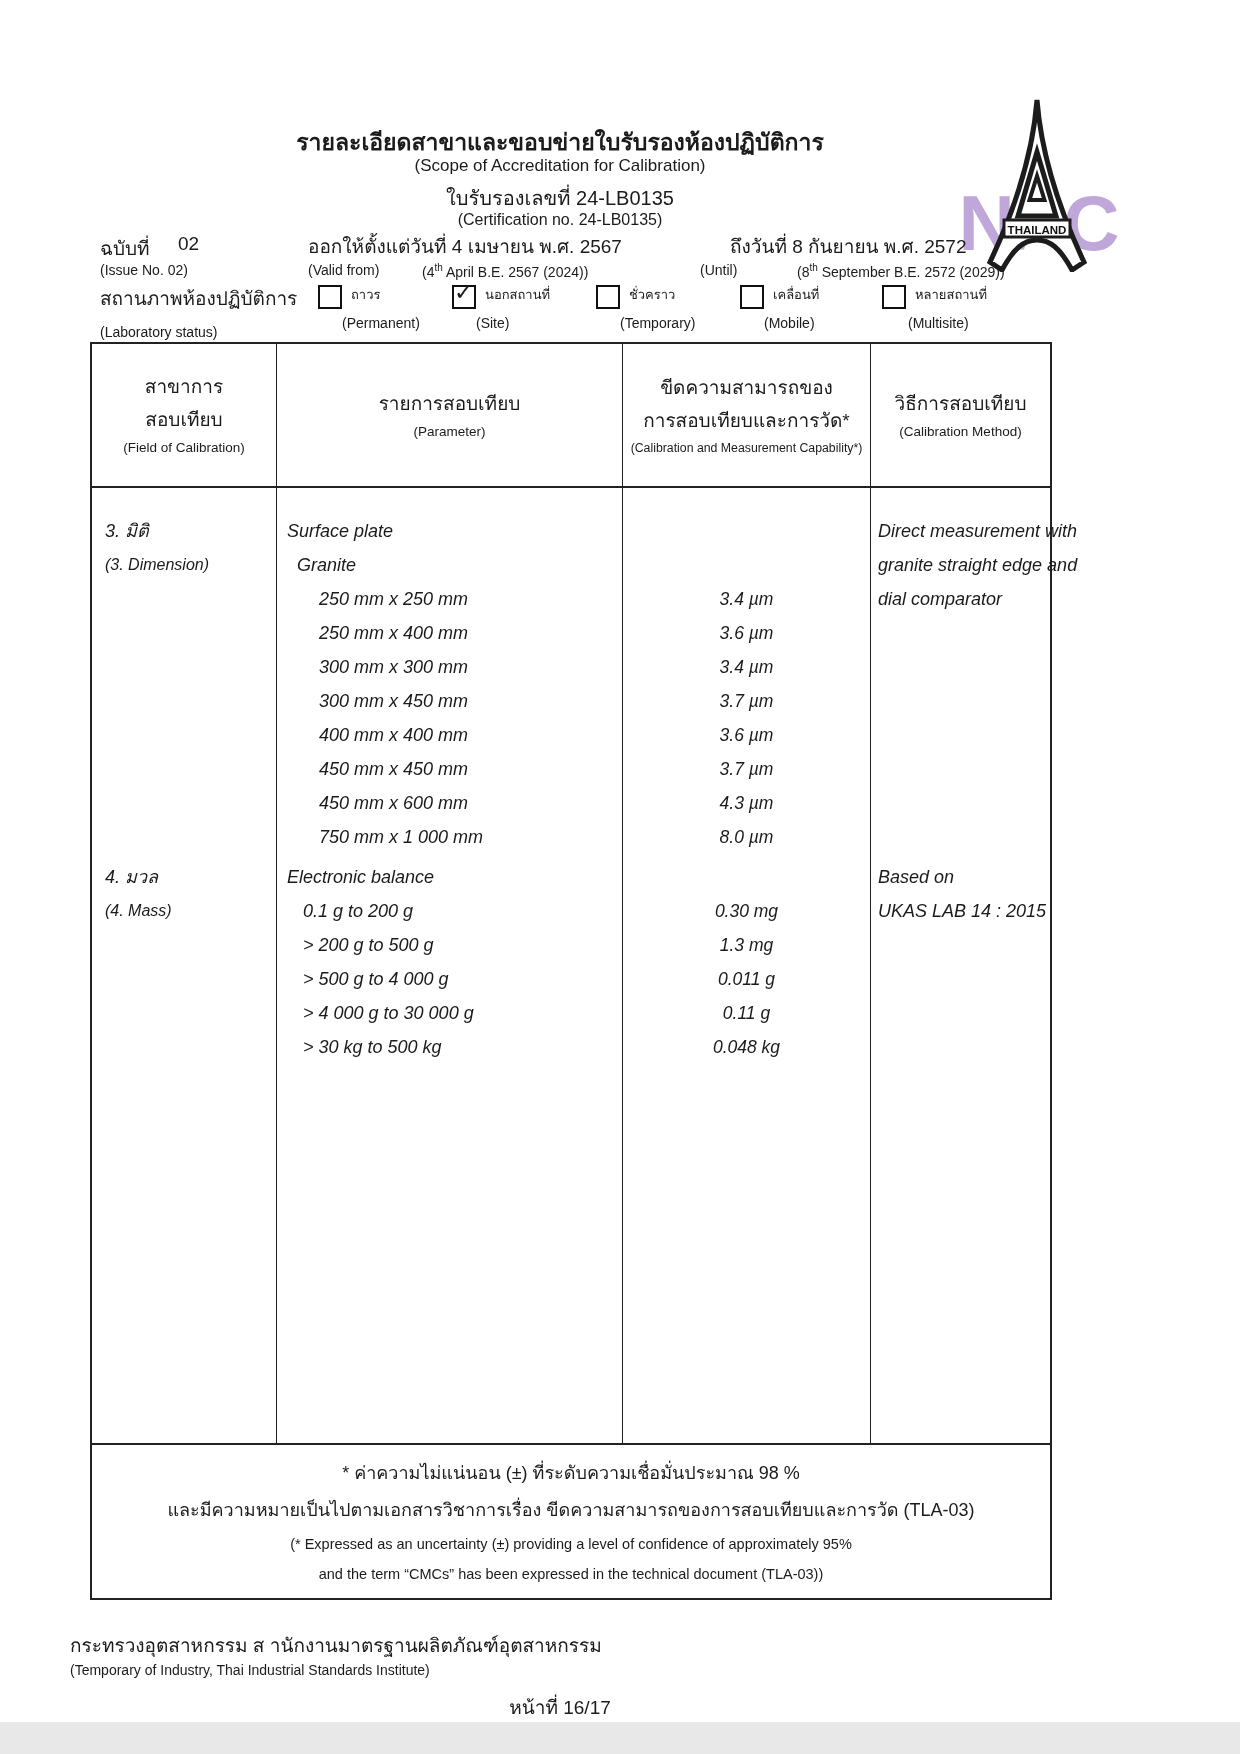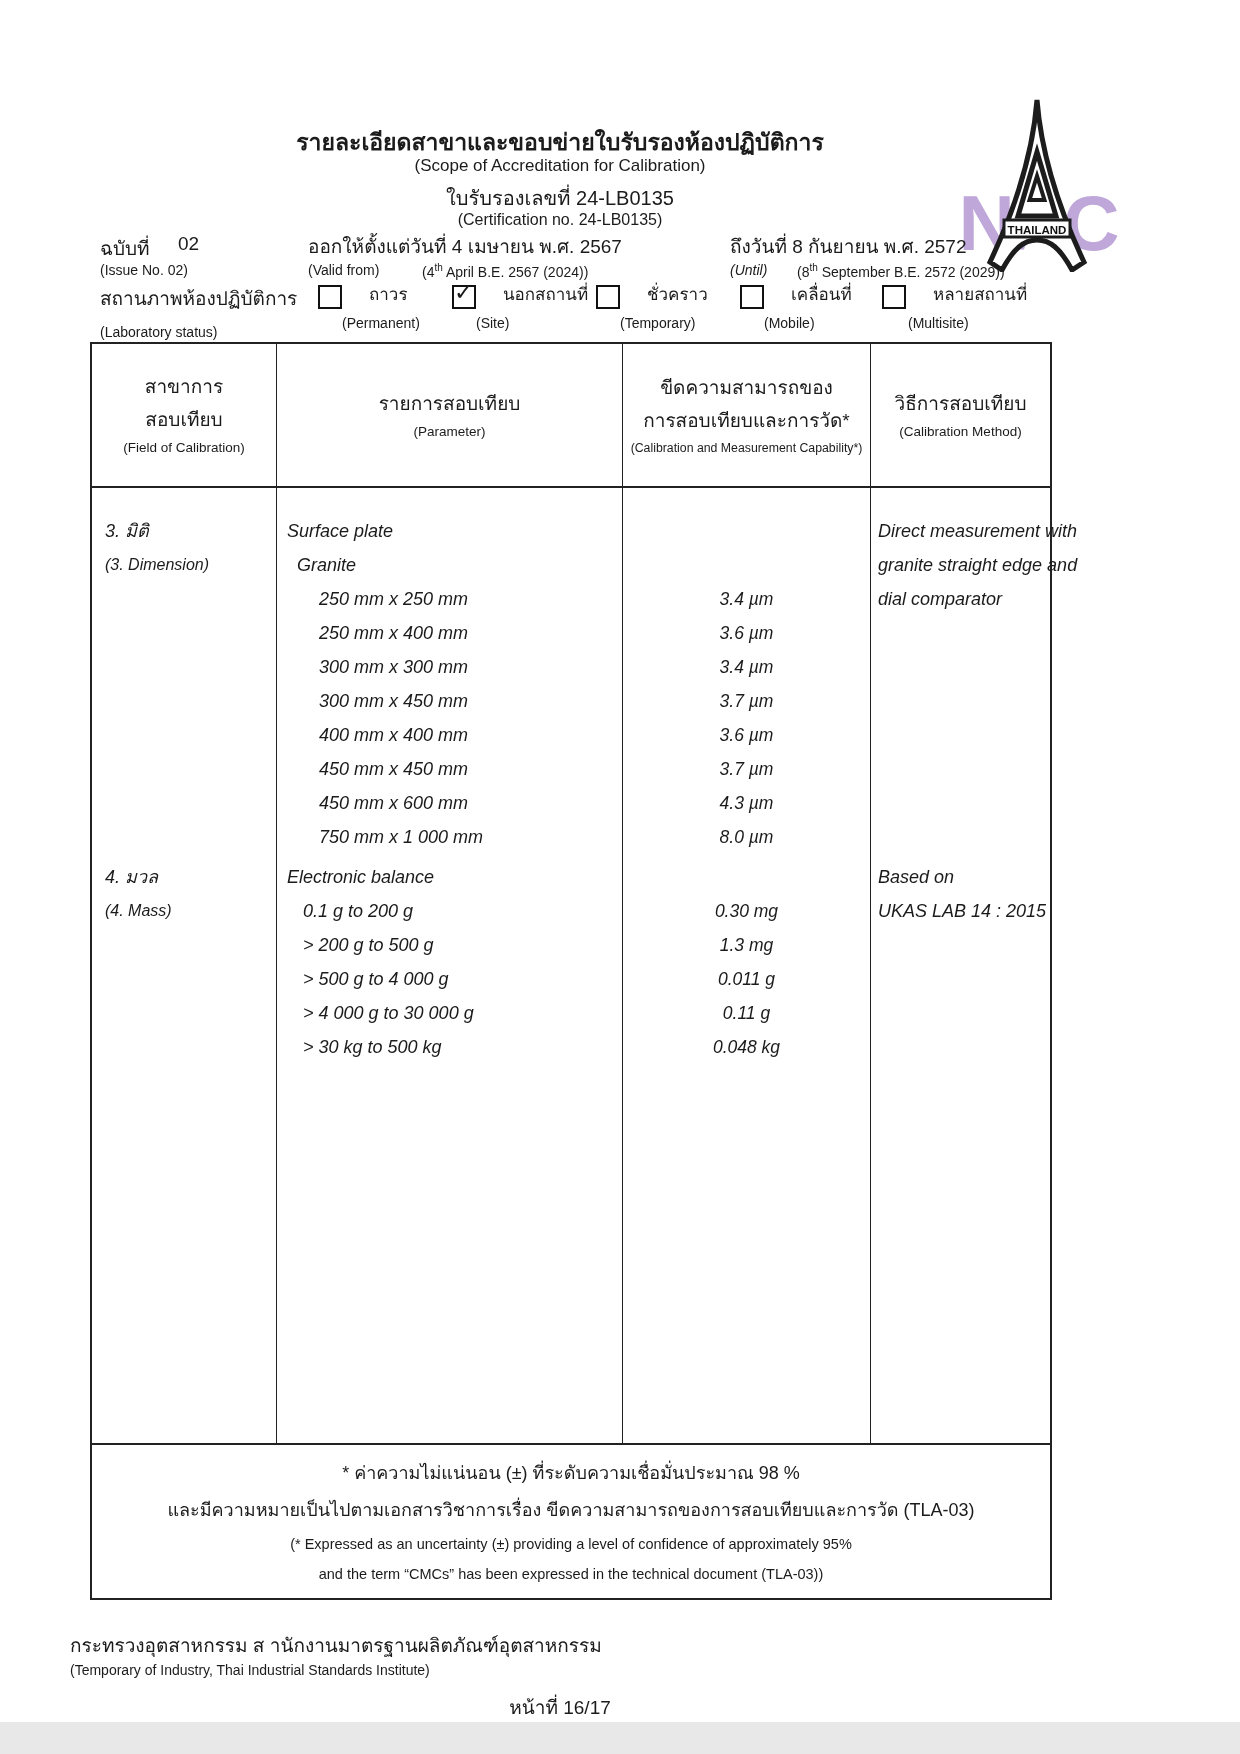--- a/index.html
+++ b/index.html
@@ -34,21 +34,21 @@
 
   
   .cbopt{display:flex;align-items:flex-start;}
   .cb{
     width:20px;height:20px;border:2.4px solid #111;margin-top:1px;
     position:relative;flex:none;background:#fff;
   }
   .cb .tick{
     position:absolute;left:0px;top:-6px;font-size:23px;font-weight:bold;line-height:1;
   }
-  .cbopt .lbl{margin-left:27px;font-size:17px;line-height:22px;}
+  .cbopt .lbl{margin-left:9px;font-size:13px;line-height:22px;}
 
   
   .tbl{
     left:90px;top:342px;width:962px;height:1258px;
     border:2.5px solid #222;box-sizing:border-box;
     display:flex;flex-direction:column;
   }
   .tgrid{display:grid;grid-template-columns:185px 346px 248px 1fr;}
   .tgrid .bcell{border-right:1.6px solid #222;}
   .thead{height:142px;border-bottom:2px solid #222;}
@@ -110,21 +110,21 @@
   </div>
 
   <div class="abs r" style="left:100px;top:233px;">ฉบับที่</div>
   <div class="abs r" style="left:178px;top:233px;">02</div>
   <div class="abs r nowrap" style="left:308px;top:231px;">ออกให้ตั้งแต่วันที่ 4 เมษายน พ.ศ. 2567</div>
   <div class="abs r nowrap" style="left:730px;top:231px;">ถึงวันที่ 8 กันยายน พ.ศ. 2572</div>
 
   <div class="abs rs" style="left:100px;top:262px;">(Issue No. 02)</div>
   <div class="abs rs" style="left:308px;top:262px;">(Valid from)</div>
   <div class="abs rs nowrap" style="left:422px;top:262px;"><span>(4</span><span class="sup">th</span><span> April B.E. 2567 (2024))</span></div>
-  <div class="abs rs" style="left:730px;top:262px;font-style:italic;">(Until)</div>
+  <div class="abs rs" style="left:700px;top:262px;">(Until)</div>
   <div class="abs rs nowrap" style="left:797px;top:262px;"><span>(8</span><span class="sup">th</span><span> September B.E. 2572 (2029))</span></div>
 
   <div class="abs r nowrap" style="left:100px;top:283px;">สถานภาพห้องปฏิบัติการ</div>
 
   <div class="abs cbopt" style="left:318px;top:284px;">
     <span class="cb"></span>
     <span class="lbl">ถาวร</span>
   </div>
   <div class="abs cbopt" style="left:452px;top:284px;">
     <span class="cb">

